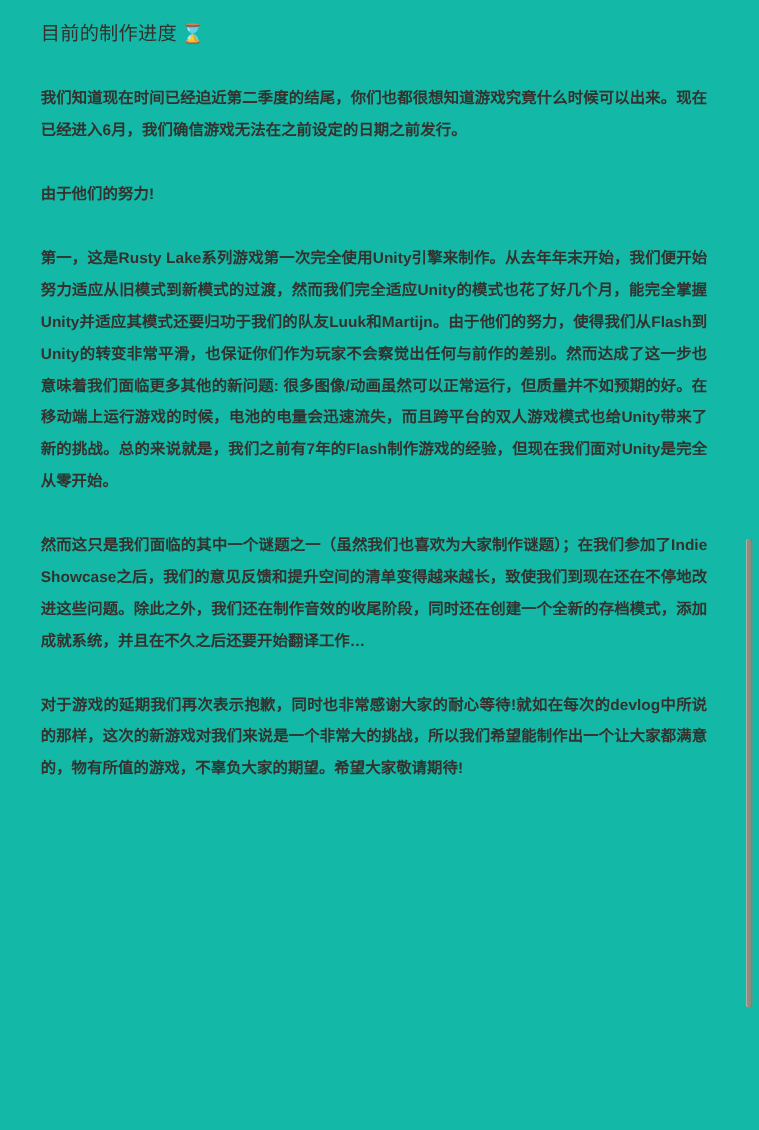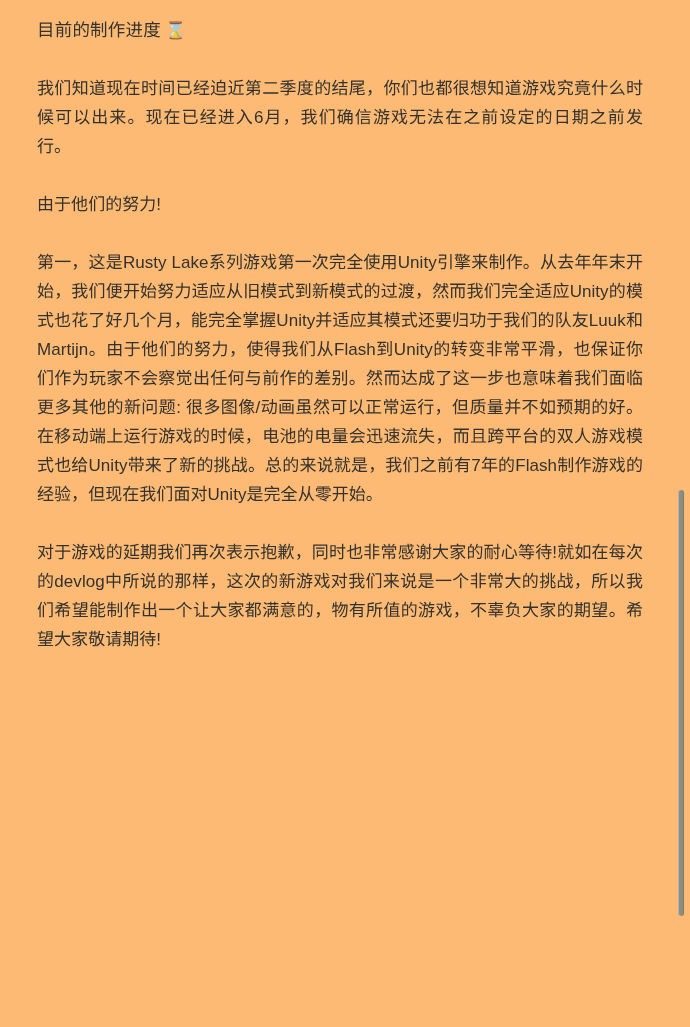--- a/index.html
+++ b/index.html
@@ -14,21 +14,21 @@
     font-family: "Liberation Sans", "DejaVu Sans", sans-serif;
     color: #33322e;
     overflow: hidden;
     position: relative;
     -webkit-font-smoothing: none;
   }
 
   .page {
     position: absolute;
     inset: 0;
-    background: #fdba74;
+    background: #14b8a6;
   }
 
   .article {
     position: absolute;
     left: 37px;
     top: 0;
     width: 606px;
     padding-top: 16px;
   }
 
@@ -41,28 +41,29 @@
     white-space: nowrap;
   }
 
   .heading .emoji {
     font-family: "DejaVu Sans", sans-serif;
     font-size: 17px;
     padding-left: 4px;
   }
 
   .para {
-    font-size: 17px;
+    font-size: 14px;
     line-height: 29px;
     margin: 0;
     padding-top: 29px;
     text-align: justify;
     text-justify: inter-character;
     letter-spacing: 0.05px;
     word-break: break-word;
+    font-weight: bold;
   }
 
   .para.first-body {
     padding-top: 29px;
   }
 
   
   .scrollbar-track {
     position: absolute;
     right: 3px;
@@ -92,20 +93,21 @@
 
     <h1 class="heading"><span>目前的制作进度</span><span class="emoji">⌛</span></h1>
 
     <p class="para first-body">我们知道现在时间已经迫近第二季度的结尾，你们也都很想知道游戏究竟什么时候可以出来。现在已经进入6月，我们确信游戏无法在之前设定的日期之前发行。</p>
 
     <p class="para">由于他们的努力!</p>
 
 
     <p class="para">第一，这是Rusty Lake系列游戏第一次完全使用Unity引擎来制作。从去年年末开始，我们便开始努力适应从旧模式到新模式的过渡，然而我们完全适应Unity的模式也花了好几个月，能完全掌握Unity并适应其模式还要归功于我们的队友Luuk和Martijn。由于他们的努力，使得我们从Flash到Unity的转变非常平滑，也保证你们作为玩家不会察觉出任何与前作的差别。然而达成了这一步也意味着我们面临更多其他的新问题: 很多图像/动画虽然可以正常运行，但质量并不如预期的好。在移动端上运行游戏的时候，电池的电量会迅速流失，而且跨平台的双人游戏模式也给Unity带来了新的挑战。总的来说就是，我们之前有7年的Flash制作游戏的经验，但现在我们面对Unity是完全从零开始。</p>
 
+    <p class="para">然而这只是我们面临的其中一个谜题之一（虽然我们也喜欢为大家制作谜题）；在我们参加了Indie Showcase之后，我们的意见反馈和提升空间的清单变得越来越长，致使我们到现在还在不停地改进这些问题。除此之外，我们还在制作音效的收尾阶段，同时还在创建一个全新的存档模式，添加成就系统，并且在不久之后还要开始翻译工作…</p>
 
 
     <p class="para">对于游戏的延期我们再次表示抱歉，同时也非常感谢大家的耐心等待!就如在每次的devlog中所说的那样，这次的新游戏对我们来说是一个非常大的挑战，所以我们希望能制作出一个让大家都满意的，物有所值的游戏，不辜负大家的期望。希望大家敬请期待!</p>
 
   </div>
 
   <div class="scrollbar-track">
     <div class="scrollbar-thumb"></div>
   </div>
 

